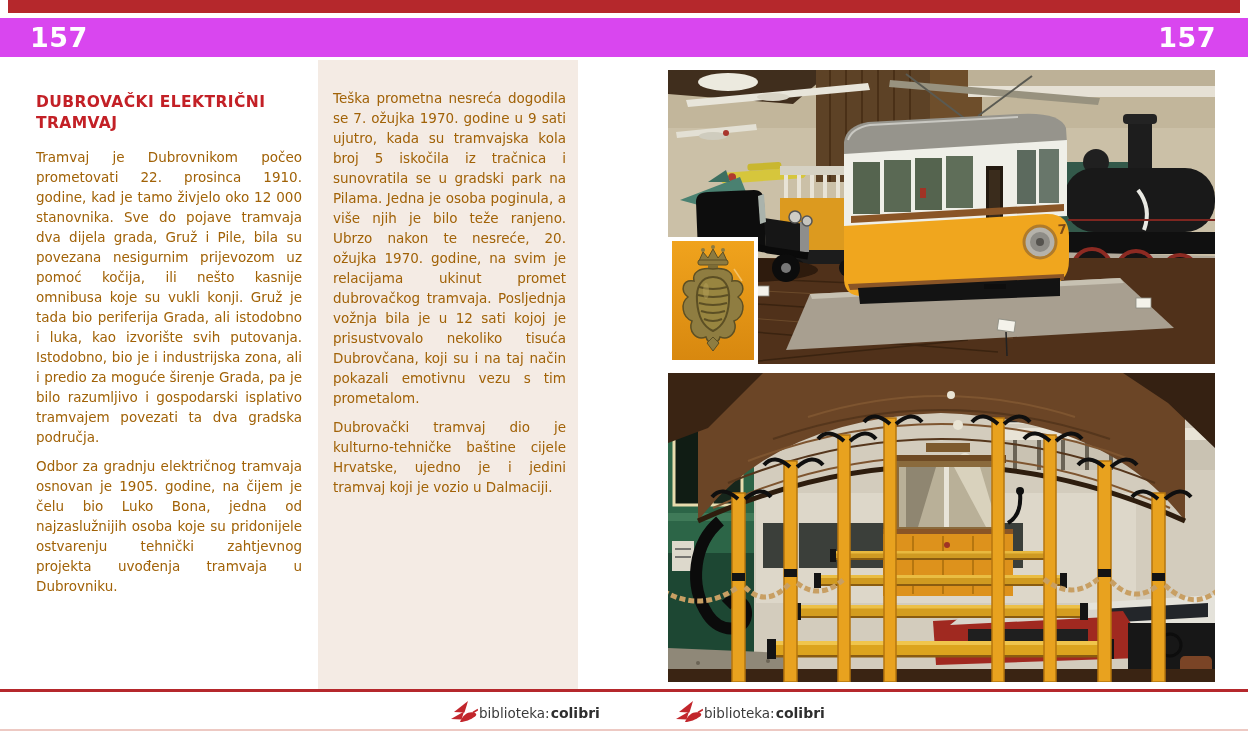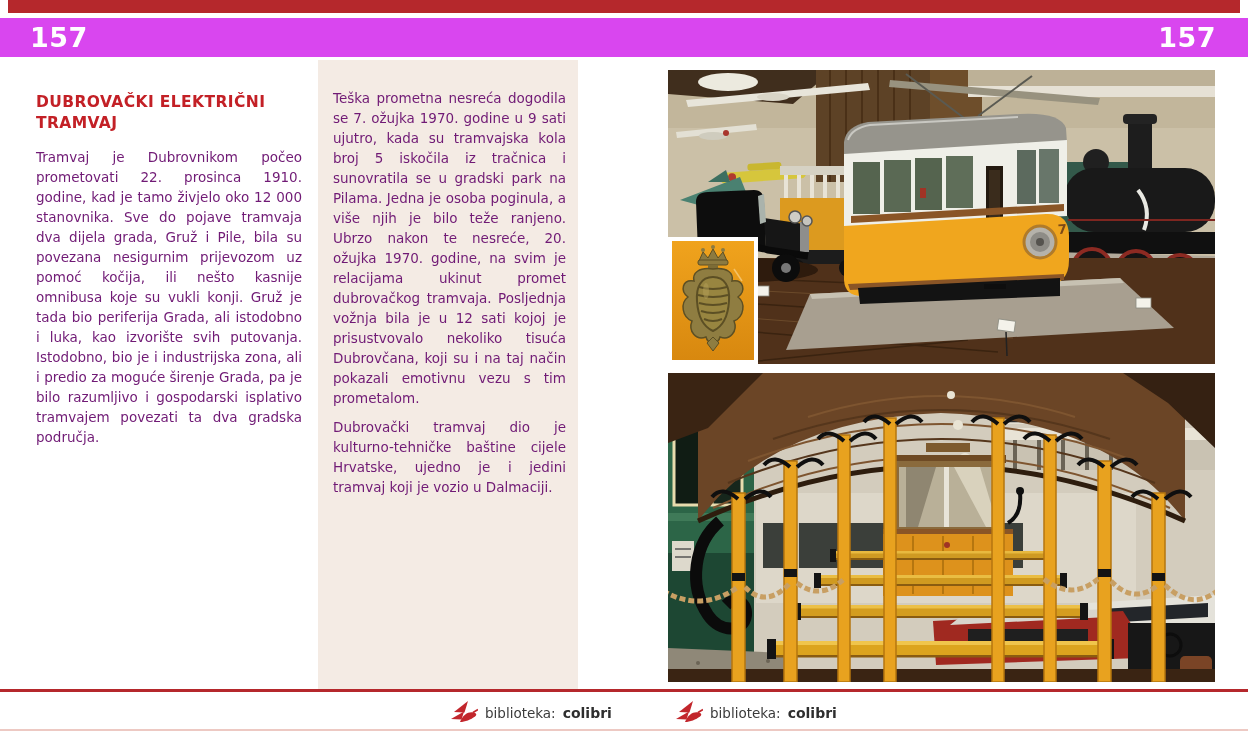--- a/index.html
+++ b/index.html
@@ -12,33 +12,33 @@
   .header-bar { position:absolute; left:0; right:0; top:18px; height:39px; background:#d946ef; color:#fff; }
   .pageno { position:absolute; top:0; font-weight:bold; font-size:27px; line-height:39px; letter-spacing:0.5px; }
   .pageno-left  { left:30px; }
   .pageno-right { right:32px; }
   .htitle { position:absolute; top:0; font-weight:bold; font-size:13.5px; line-height:39px; letter-spacing:0.7px;margin-top:35px; }
   .htitle-left  { right:663px; }
   .htitle-right { left:668px; }
   
   .col1 { position:absolute; left:36px; top:76px; width:266px; }
   .article-title { color:#c32026; font-size:15.5px; font-weight:bold; line-height:21px; letter-spacing:0.4px; margin:16px 0 13px 0; }
-  .body-p { font-size:13.5px; line-height:20px; color:#701a75; text-align:justify; margin:0 0 9px 0; }
+  .body-p { font-size:13.5px; line-height:20px; color:#a16207; text-align:justify; margin:0 0 9px 0; }
   .col2-bg { position:absolute; left:318px; top:60px; width:260px; height:629px; background:#f4ebe4; }
   .col2-inner { padding:28px 12px 0 15px; }
   
   .photo-top    { position:absolute; left:668px; top:70px;  width:547px; height:294px; }
   .photo-bottom { position:absolute; left:668px; top:373px; width:547px; height:309px; }
   .photo-inset  { position:absolute; left:668px; top:237px; width:90px; height:127px;
                   border:4px solid #ffffff; box-sizing:border-box; }
   .photo-top svg, .photo-bottom svg, .photo-inset svg { display:block; width:100%; height:100%; }
   
   .footer-rule { position:absolute; left:0; right:0; top:689px; height:3px; background:#b5282c; }
   .bottom-rule { position:absolute; left:0; right:0; top:729px; height:2px; background:#edc9c3; }
-  .logo-group  { position:absolute; top:699px; height:28px; display:flex; align-items:center; gap:7px; }
+  .logo-group  { position:absolute; top:699px; height:28px; display:flex; align-items:center; gap:1px; }
   .logo-left  { left:451px; }
   .logo-right { left:676px; }
   .logo-label { font-size:13.5px; color:#3b3b3b; }
   .logo-name  { font-size:14px; font-weight:bold; color:#2e2e2e; }
 </style>
 </head>
 <body>
 
 <div class="page">
 
@@ -46,20 +46,21 @@
   <div class="header-bar">
     <span class="pageno pageno-left">157</span>
     <span class="htitle htitle-left">colibri DUBROVNIK</span>
     <span class="htitle htitle-right">colibri DUBROVNIK</span>
     <span class="pageno pageno-right">157</span>
   </div>
 
   <div class="col1">
     <h1 class="article-title">DUBROVAČKI ELEKTRIČNI TRAMVAJ</h1>
     <p class="body-p">Tramvaj je Dubrovnikom počeo prometovati 22. prosinca 1910. godine, kad je tamo živjelo oko 12 000 stanovnika. Sve do pojave tramvaja dva dijela grada, Gruž i Pile, bila su povezana nesigurnim prijevozom uz pomoć kočija, ili nešto kasnije omnibusa koje su vukli konji. Gruž je tada bio periferija Grada, ali istodobno i luka, kao izvorište svih putovanja. Istodobno, bio je i industrijska zona, ali i predio za moguće širenje Grada, pa je bilo razumljivo i gospodarski isplativo tramvajem povezati ta dva gradska područja.</p>
+    <p class="body-p">Odbor za gradnju električnog tramvaja osnovan je 1905. godine, na čijem je čelu bio Luko Bona, jedna od najzaslužnijih osoba koje su pridonijele ostvarenju tehnički zahtjevnog projekta uvođenja tramvaja u Dubrovniku.</p>
   </div>
 
   <div class="col2-bg">
     <div class="col2-inner">
       <p class="body-p">Teška prometna nesreća dogodila se 7. ožujka 1970. godine u 9 sati ujutro, kada su tramvajska kola broj 5 iskočila iz tračnica i sunovratila se u gradski park na Pilama. Jedna je osoba poginula, a više njih je bilo teže ranjeno. Ubrzo nakon te nesreće, 20. ožujka 1970. godine, na svim je relacijama ukinut promet dubrovačkog tramvaja. Posljednja vožnja bila je u 12 sati kojoj je prisustvovalo nekoliko tisuća Dubrovčana, koji su i na taj način pokazali emotivnu vezu s tim prometalom.</p>
       <p class="body-p">Dubrovački tramvaj dio je kulturno-tehničke baštine cijele Hrvatske, ujedno je i jedini tramvaj koji je vozio u Dalmaciji.</p>
     </div>
   </div>
 
   <div class="photo-top">

